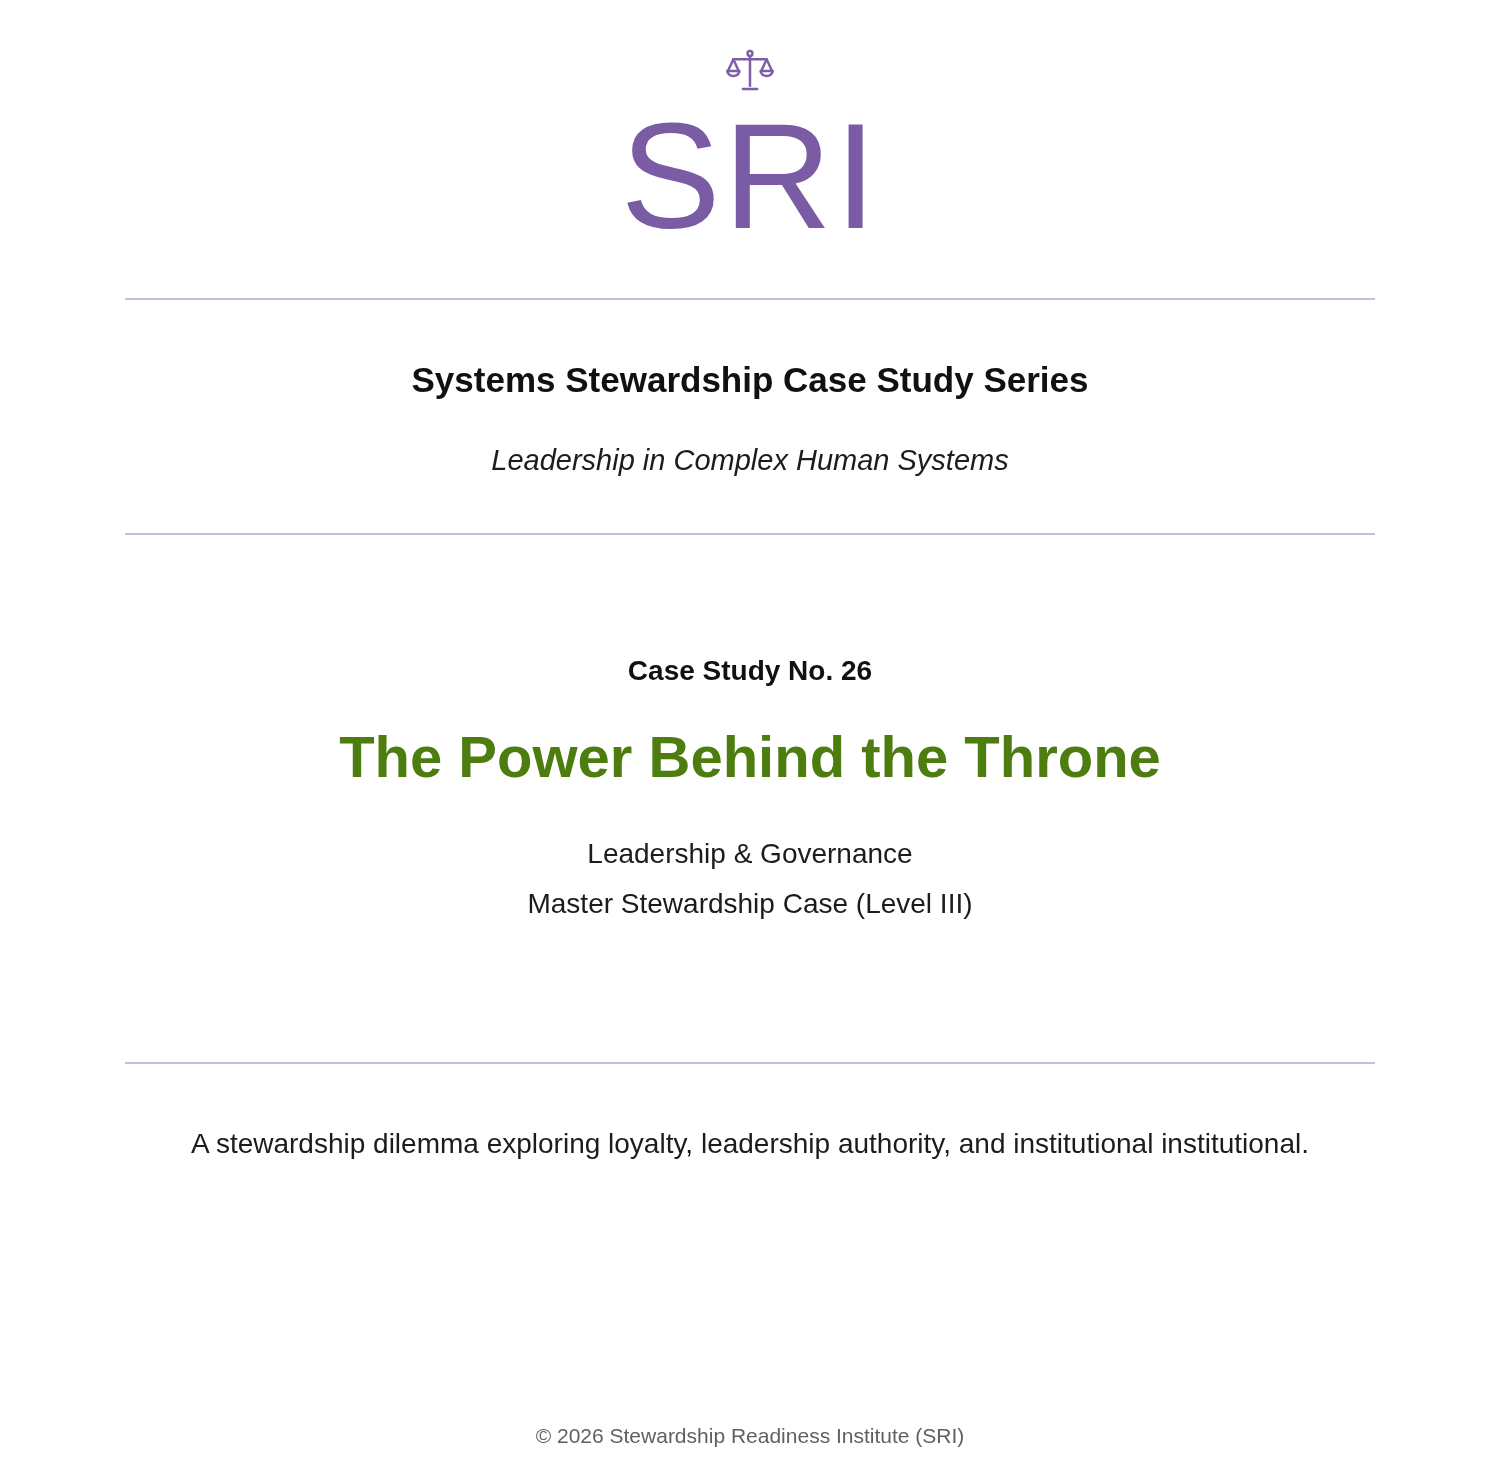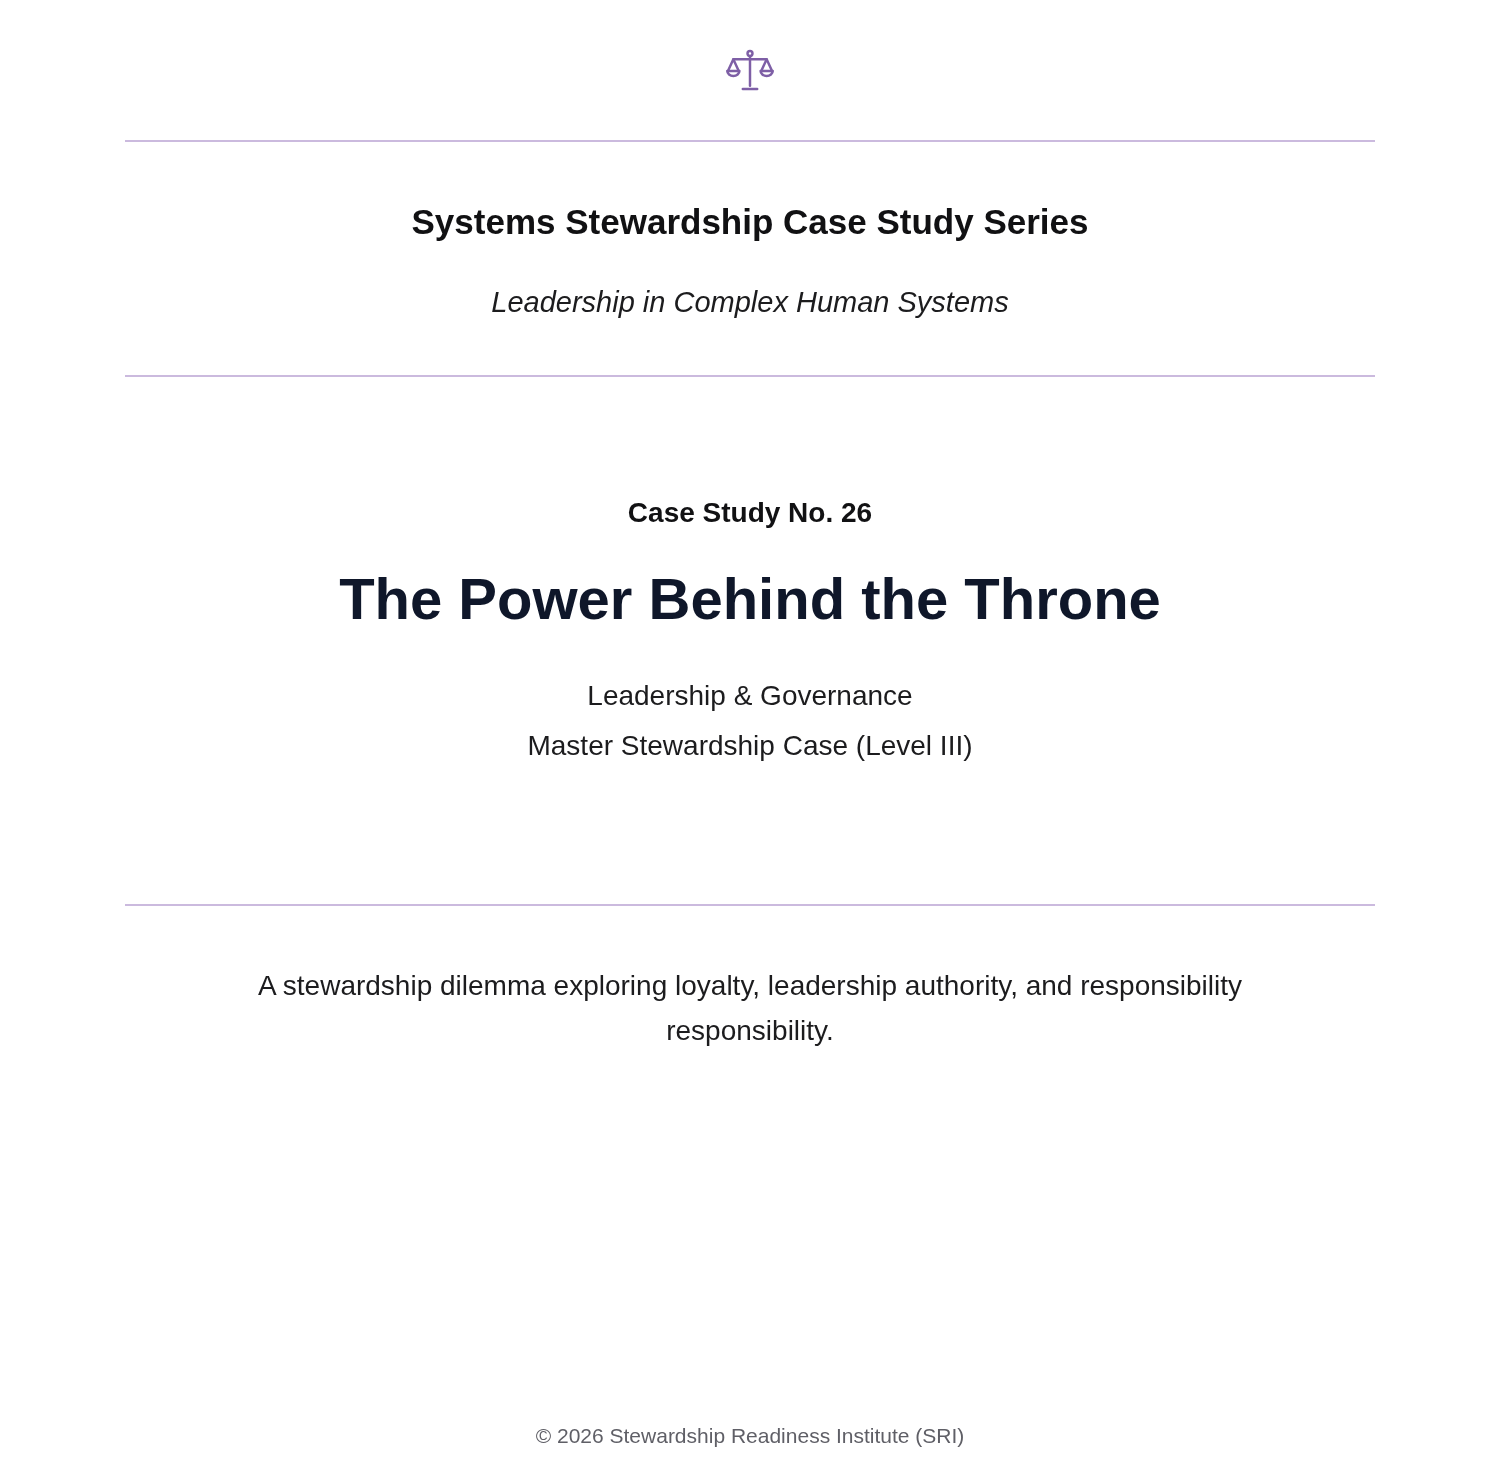--- a/index.html
+++ b/index.html
@@ -73,21 +73,21 @@
     margin-top: 112px;
     font-size: 28px;
     font-weight: 700;
     color: #111113;
     text-align: right;
   }
   .case-title {
     margin-top: 36px;
     font-size: 58px;
     font-weight: 700;
-    color: #0f172a;
+    color: #4d7c0f;
   }
   .case-category {
     margin-top: 48px;
     font-size: 28px;
     color: #1c1c1e;
   }
   .case-level {
     margin-top: 18px;
     font-size: 28px;
     color: #1c1c1e;
@@ -118,37 +118,38 @@
       <path d="M12 5.3 V 18.6"></path>
       <path d="M8.8 20 h6.4"></path>
       <path d="M4.6 6.8 h14.8"></path>
       <path d="M4.6 6.8 L2.2 12 M4.6 6.8 L7 12"></path>
       <path d="M1.9 12 a2.7 2.2 0 0 0 5.4 0 Z"></path>
       <path d="M19.4 6.8 L17 12 M19.4 6.8 L21.8 12"></path>
       <path d="M16.7 12 a2.7 2.2 0 0 0 5.4 0 Z"></path>
     </svg>
   </div>
 
+  <div class="wordmark">SRI</div>
 
 
   <hr class="divider divider-1">
 
   <div class="series-title">Systems Stewardship Case Study Series</div>
 
   <div class="series-subtitle">Leadership in Complex Human Systems</div>
 
   <hr class="divider divider-2">
 
   <div class="case-number">Case Study No. 26</div>
 
   <div class="case-title">The Power Behind the Throne</div>
 
   <div class="case-category">Leadership &amp; Governance</div>
 
   <div class="case-level">Master Stewardship Case (Level III)</div>
 
   <hr class="divider divider-3">
 
-  <div class="description">A stewardship dilemma exploring loyalty, leadership authority, and responsibility responsibility.</div>
+  <div class="description">A stewardship dilemma exploring loyalty, leadership authority, and institutional institutional.</div>
 
   <div class="footer">© 2026 Stewardship Readiness Institute (SRI)</div>
 
 </div>
 
 </body></html>

